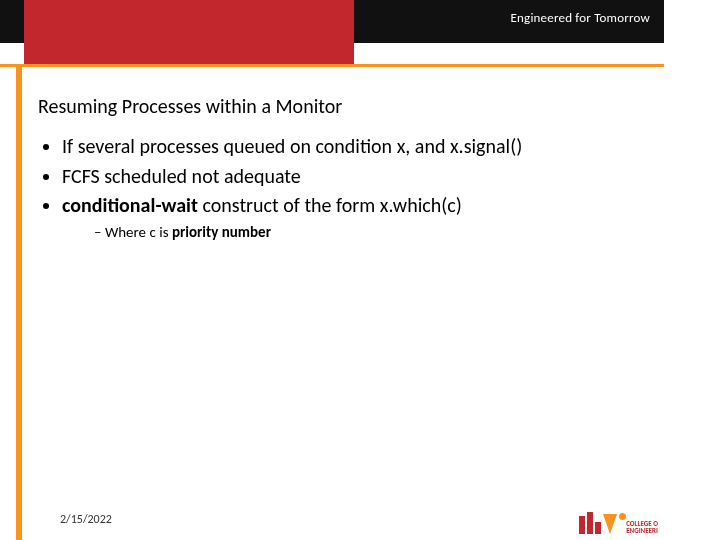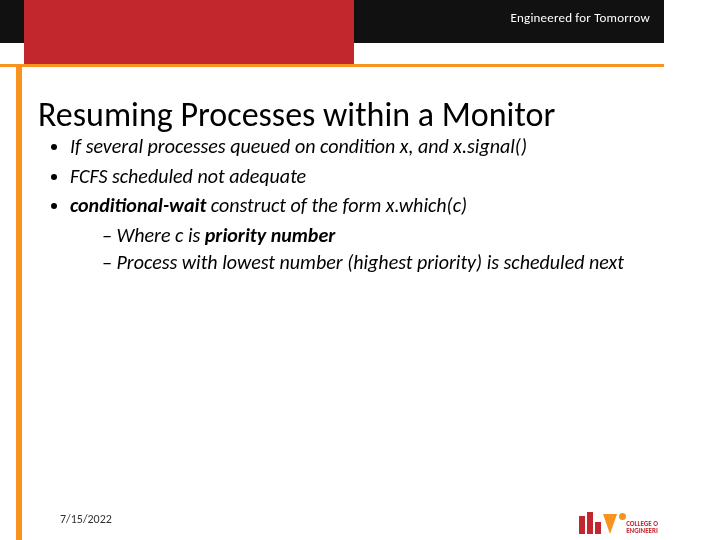--- a/index.html
+++ b/index.html
@@ -3,25 +3,25 @@
 <meta charset="utf-8">
 <style>
   * { margin: 0; padding: 0; box-sizing: border-box; }
   html, body { width: 720px; height: 540px; font-family: Calibri, "Segoe UI", Arial, sans-serif; background: #fff; color: #000; }
   .slide { position: relative; width: 664px; height: 540px; overflow: hidden; }
   .topbar { position: absolute; top: 0; left: 0; width: 720px; height: 43px; background: #111; }
   .tagline { position: absolute; top: 10px; right: 14px; color: #fff; font-size: 13px; letter-spacing: 0.2px; }
   .redblock { position: absolute; top: 0; left: 24px; width: 330px; height: 64px; background: #c1272d; }
   .orange-hl { position: absolute; top: 64px; left: 0; width: 720px; height: 3px; background: #f7931e; }
   .orange-vl { position: absolute; top: 64px; left: 16px; width: 6px; height: 476px; background: #f7931e; }
-  .title { position: absolute; top: 94px; left: 38px; font-size: 34px; font-weight: 400; color: #000; }
-  .content { position: absolute; top: 134px; left: 44px; width: 630px; font-size: 20px; line-height: 1.28; font-style: italic; }
+  .title { position: absolute; top: 94px; left: 38px; font-size: 20px; font-weight: 400; color: #000; }
+  .content { position: absolute; top: 134px; left: 36px; width: 630px; font-size: 20px; line-height: 1.28; }
   ul.main { list-style: disc; padding-left: 26px; }
   ul.main > li { margin-bottom: 4px; }
-  ul.sub { list-style: none; padding-left: 32px; margin-top: 4px; font-size: 20px; }
+  ul.sub { list-style: none; padding-left: 32px; margin-top: 4px; font-size: 15px; }
   ul.sub > li::before { content: "–  "; }
   ul.sub > li { margin-bottom: 2px; }
   .bold { font-weight: 700; }
   .footer-date { position: absolute; bottom: 14px; left: 60px; font-size: 12px; color: #333; }
   .logo { position: absolute; bottom: 6px; right: 6px; display: flex; align-items: flex-end; }
   .logo-m { display: flex; gap: 2px; align-items: flex-end; height: 22px; }
   .bar { width: 6px; background: #c1272d; }
   .b1 { height: 18px; } .b2 { height: 22px; } .b3 { height: 12px; }
   .logo-v { width: 0; height: 0; border-left: 7px solid transparent; border-right: 7px solid transparent; border-top: 20px solid #f7931e; margin-left: 2px; }
   .logo-dot { width: 7px; height: 7px; background: #f7931e; border-radius: 50%; margin-left: 2px; margin-bottom: 14px; }
@@ -46,29 +46,26 @@
       </li>
       <li>
         <span>FCFS scheduled not adequate</span>
       </li>
       <li>
         <span class="bold">conditional-wait</span><span> construct of the form x.which(c)</span>
         <ul class="sub">
           <li>
             <span>Where c is </span><span class="bold">priority number</span>
           </li>
-          <li>
-            <span>Process with lowest number (highest priority) is scheduled next</span>
-          </li>
         </ul>
       </li>
     </ul>
   </div>
 
-  <div class="footer-date">7/15/2022</div>
+  <div class="footer-date">2/15/2022</div>
 
   <div class="logo">
     <div class="logo-m">
       <div class="bar b1"></div>
         <div class="bar b2"></div>
         <div class="bar b3"></div>
     </div>
     <div class="logo-v"></div>
     <div class="logo-dot"></div>
     <div class="logo-text">

